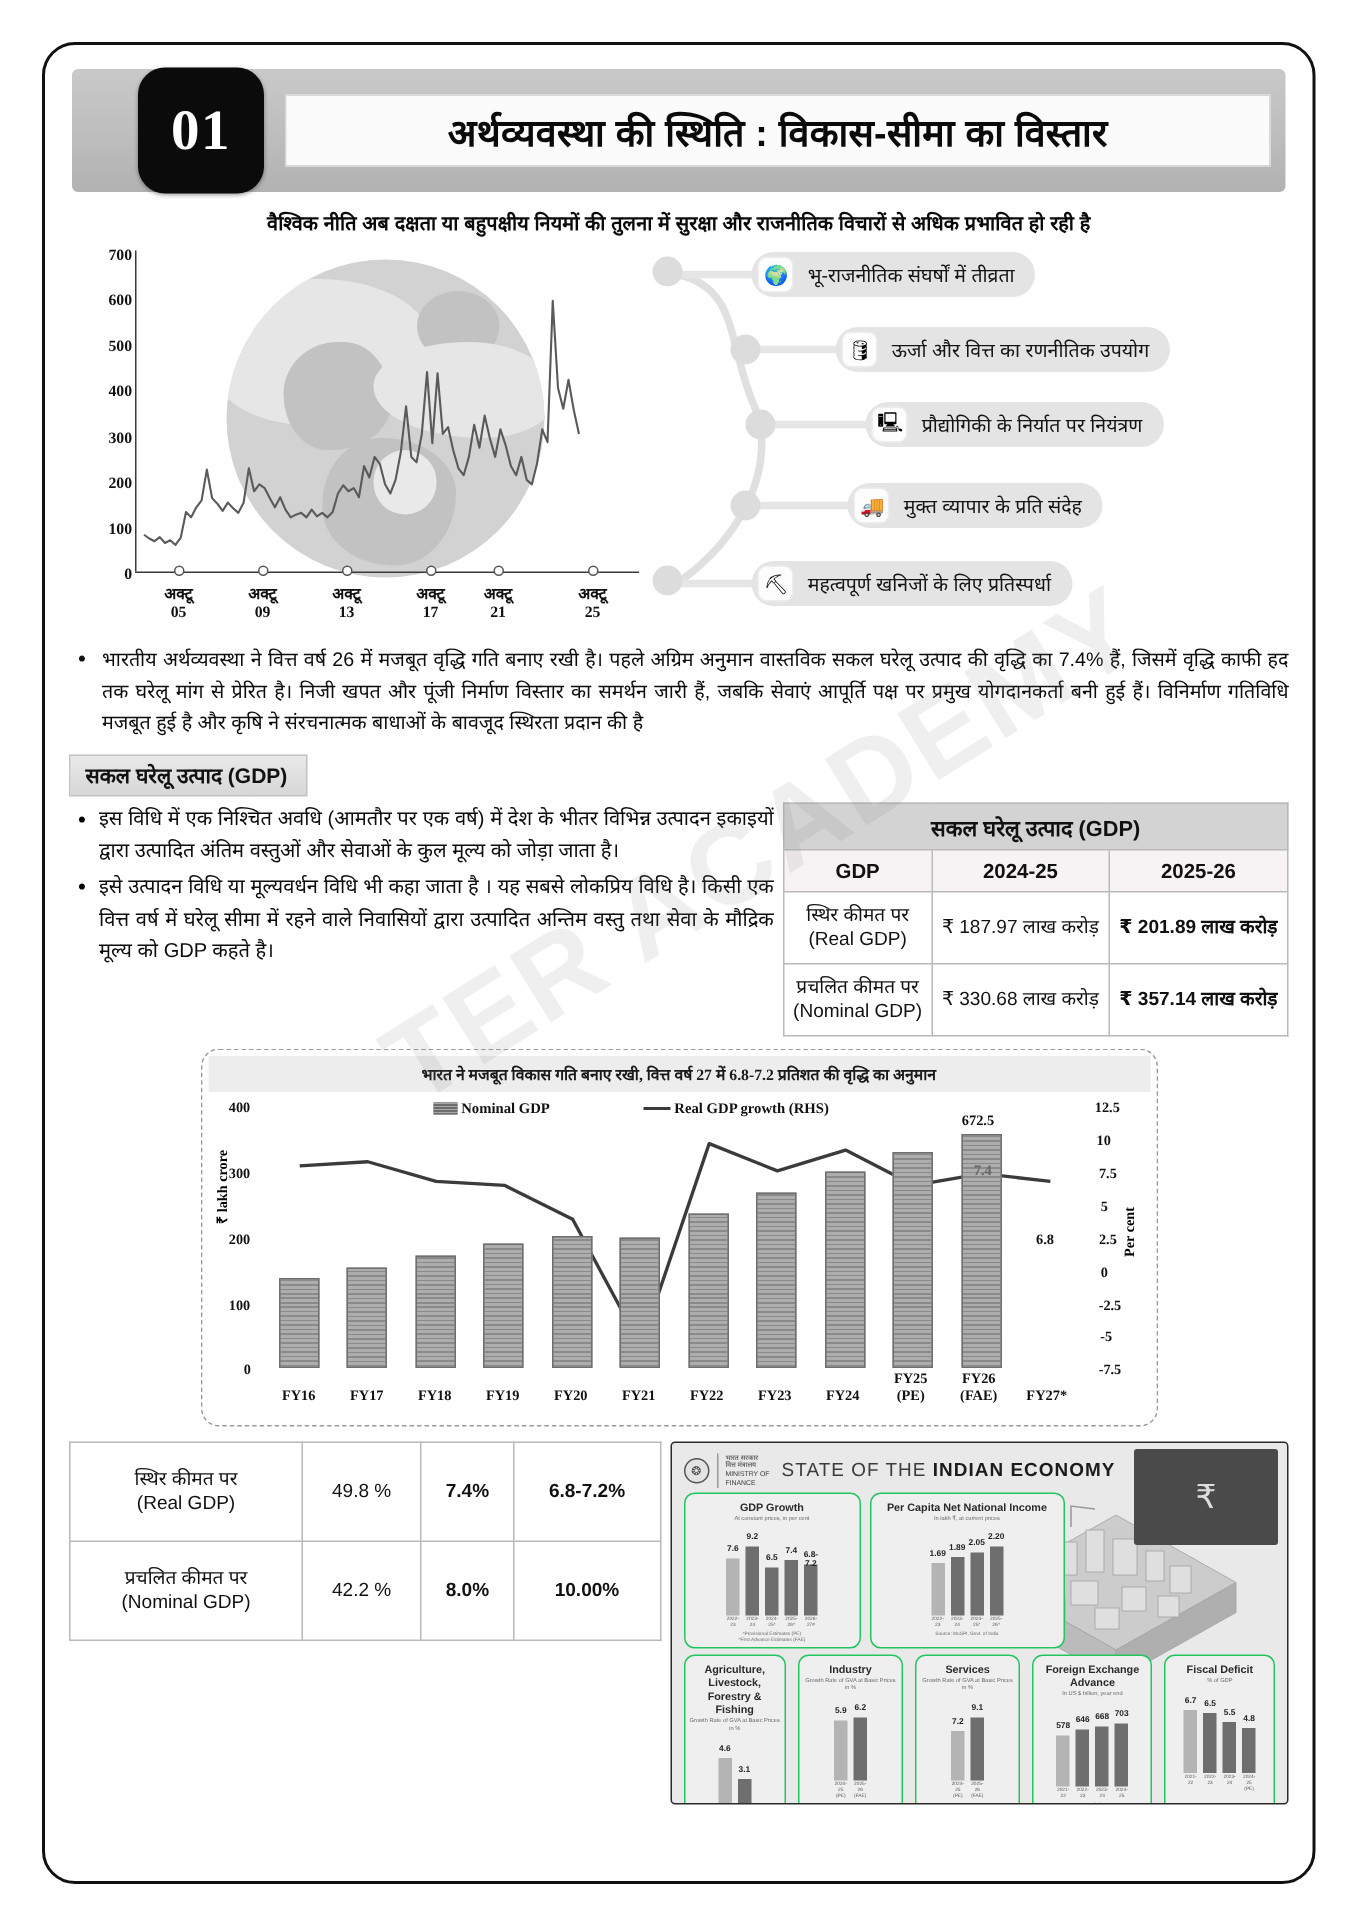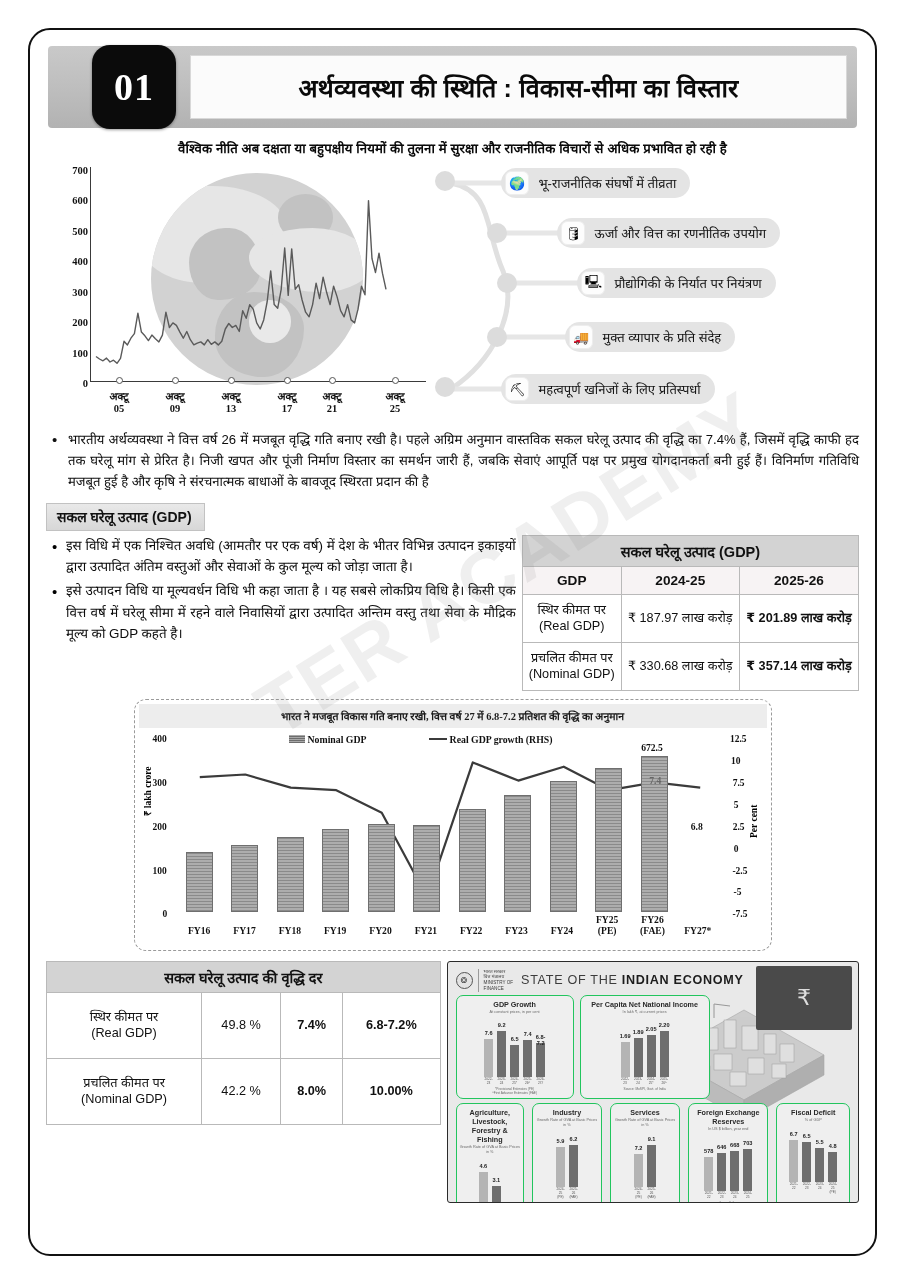--- a/index.html
+++ b/index.html
@@ -38,21 +38,21 @@
     color:#fff; font-weight:bold; font-size:38px;
     display:flex; align-items:center; justify-content:center;
     margin-left:44px;
     letter-spacing:1px;
     font-family:"Liberation Serif", serif;
     box-shadow:0 1px 3px rgba(0,0,0,.4);
   }
   .header-title-box {
     flex:1; margin-left:14px; margin-right:10px;
     background:#fbfbfb;
-    height:64px;
+    height:48px;
     display:flex; align-items:center; justify-content:center;
     font-size:25px; font-weight:bold; color:#0a0a0a;
     border:1px solid #d8d8d8;
     letter-spacing:.2px;
   }
 
   .subhead {
     text-align:center;
     font-size:13.2px; font-weight:bold; color:#0a0a0a;
     margin: 11px 6px 2px 6px;
@@ -468,23 +468,20 @@
           </div>
     </div>
   </div>
 
   
   <div class="bottom-row">
 
     <div class="bl-table">
       <table class="gt">
         <tbody>
-              <tr>
-                <td class="gt-title" colspan="4">सकल घरेलू उत्पाद की वृद्धि दर</td>
-              </tr>
         <tr class="gt-body">
           <td style="white-space:pre-line;height:66px">स्थिर कीमत पर
 (Real GDP)</td>
           <td>49.8 %</td>
           <td class="bold">7.4%</td>
           <td class="bold">6.8-7.2%</td>
         </tr>
         <tr class="gt-body">
           <td style="white-space:pre-line;height:66px">प्रचलित कीमत पर
 (Nominal GDP)</td>
@@ -630,21 +627,21 @@
                 <div class="mb" style="height: 42px;">
                   <span class="v">9.1</span>
                 </div>
               </div>
               <div class="mxl">
                 <span>2024-25 (PE)</span>
                 <span>2025-26 (FAE)</span>
               </div>
             </div>
             <div class="icard" style="width: 92px;">
-              <div class="t">Foreign Exchange Reserves</div>
+              <div class="t">Foreign Exchange Advance</div>
               <div class="s">In US $ billion, year end</div>
               <div class="minibars" style="height: 56px;">
                 <div class="mb l" style="height: 34.532px;">
                   <span class="v">578</span>
                 </div>
                 <div class="mb" style="height: 38.5946px;">
                   <span class="v">646</span>
                 </div>
                 <div class="mb" style="height: 39.909px;">
                   <span class="v">668</span>

